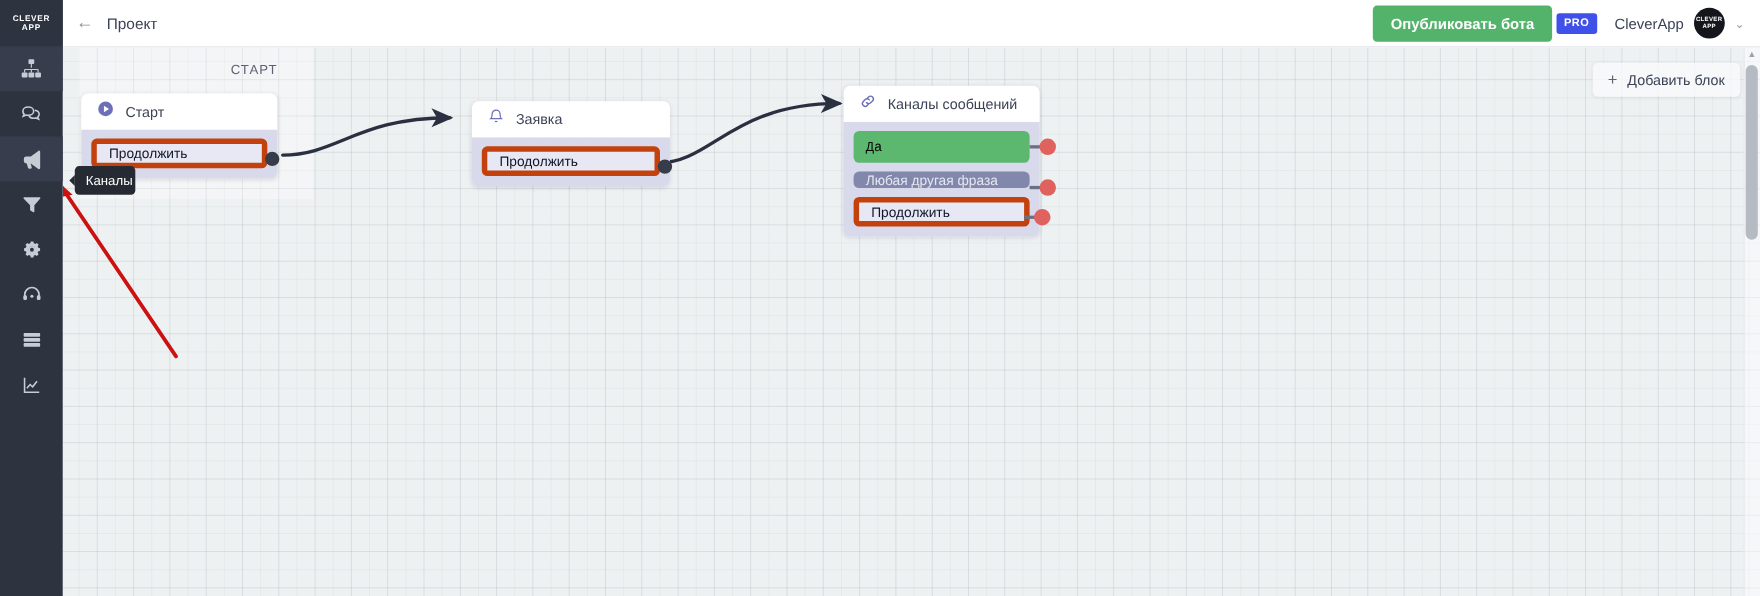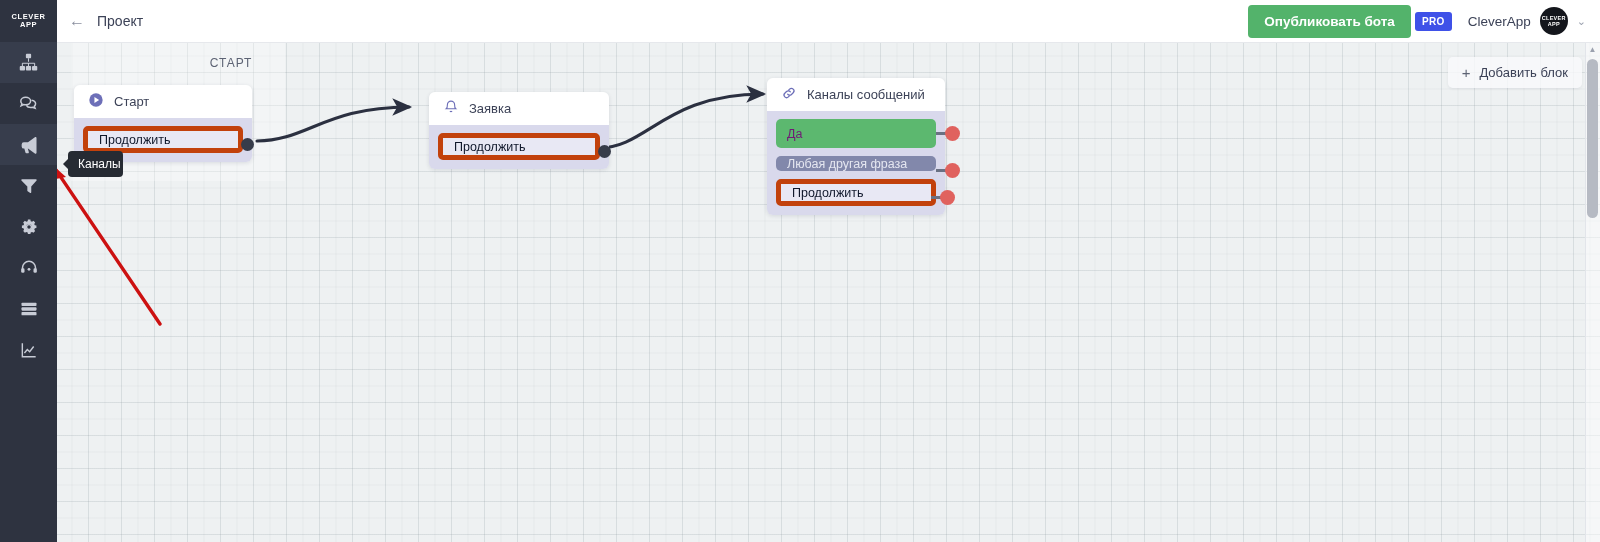--- a/index.html
+++ b/index.html
@@ -148,21 +148,21 @@
     height: 27px;
     display: flex; align-items: center;
     padding-left: 11px;
     font-size: 12.5px;
   }
   .btn-plain {
     background: #e8e8f4;
     border: 5px solid #c2410c;
     color: #0f172a;
   }
-  .btn-green { background: #5cb86f; color: #701a75; border: none; height: 29px; }
+  .btn-green { background: #5cb86f; color: #000000; border: none; height: 29px; font-family: Liberation Mono, monospace; }
   .btn-violet { background: #8288ab; color: #e4e6f0; border: none; height: 15px; }
 
   
   .port-out {
     position: absolute; width: 13px; height: 13px;
     border-radius: 50%; background: #373c4a;
     z-index: 12;
   }
   .port-red {
     position: absolute; width: 15px; height: 15px;

